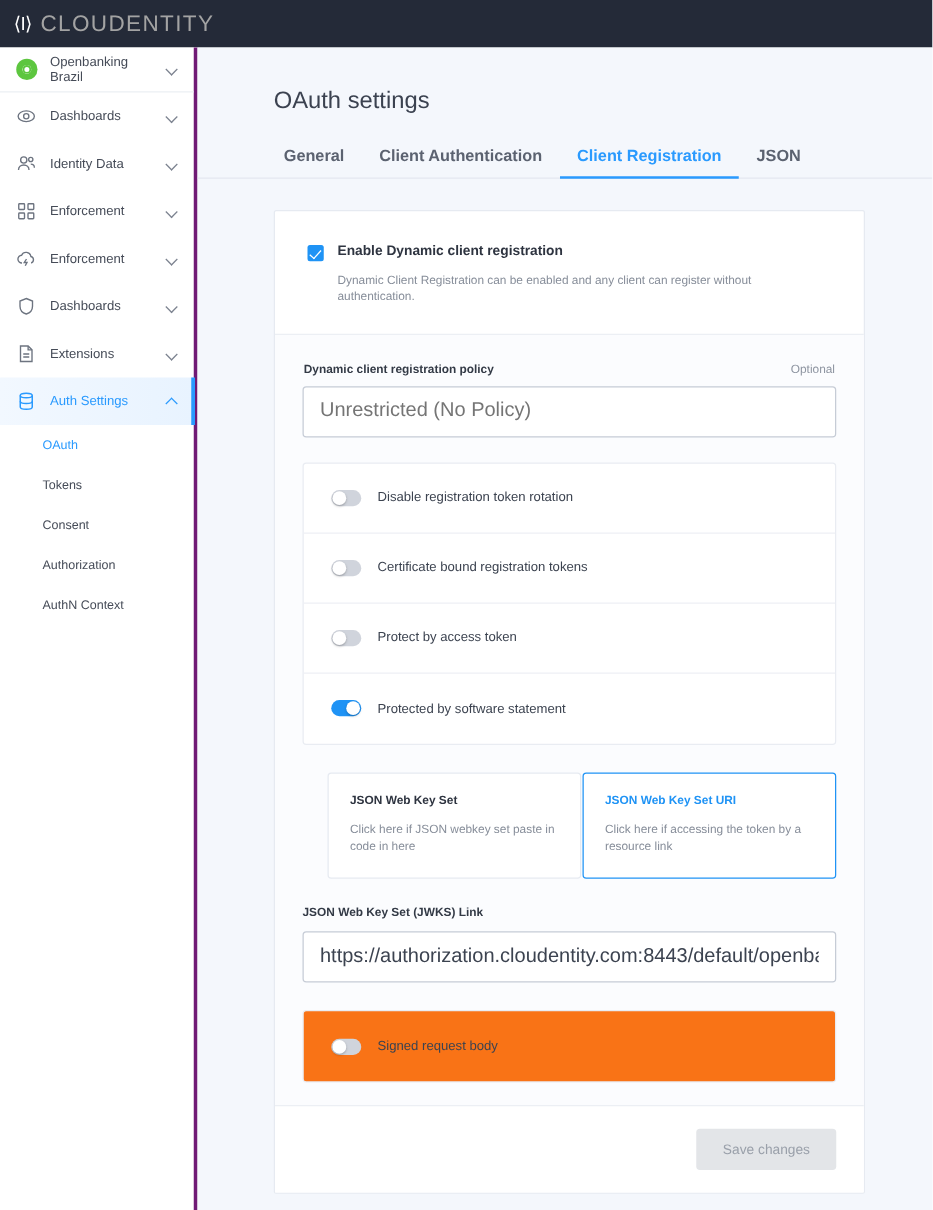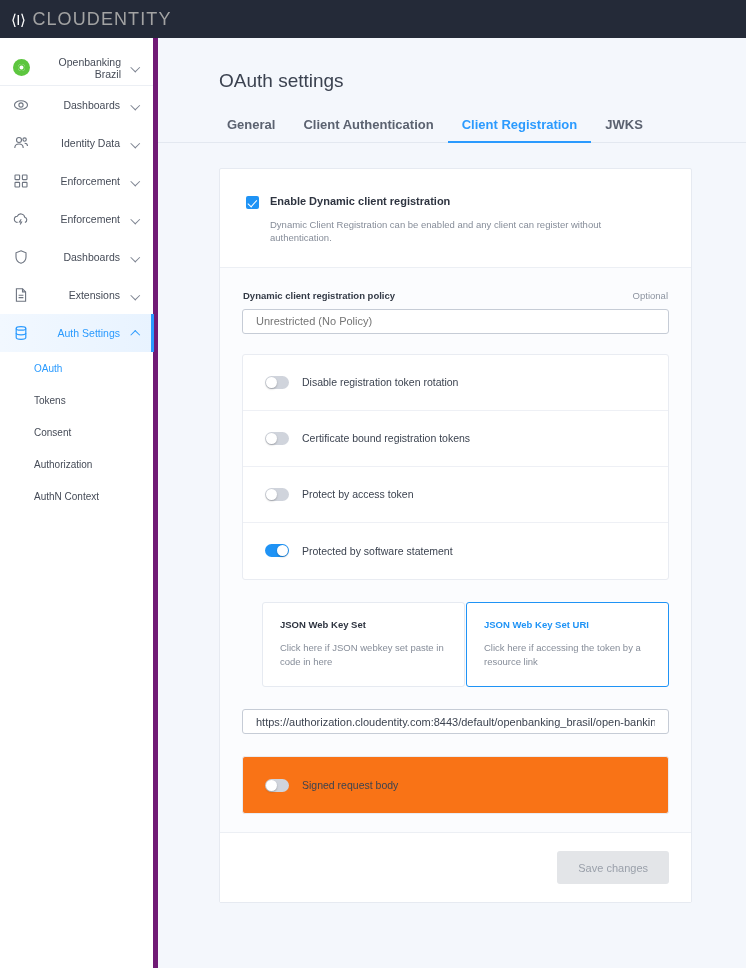--- a/index.html
+++ b/index.html
@@ -29,24 +29,23 @@
     font-weight: 400; line-height: 1;
   }
 
   
   .shell { display: flex; height: 930px; width: 746px; }
 
   
   .sidebar {
     width: 158px; min-width: 158px;
     background: #ffffff;
-    border-right: 5px solid #701a75;
-    padding-top: 12px;
+    border-right: 3px solid #701a75;
+    padding-top: 0;
     position: relative;
-    text-align: right;
   }
   .tenant-row {
     height: 36px; display: flex; align-items: center;
     padding: 0 13px; gap: 10px;
     border-bottom: 1px solid #eceff4;
     cursor: pointer;
   }
   .tenant-logo {
     width: 17px; height: 17px; border-radius: 50%;
     background: #5dc63f;
@@ -161,24 +160,24 @@
   .card-body { padding: 22px 22px 18px 22px; background: #fbfcfe; }
 
   .field-label-row {
     display: flex; justify-content: space-between; align-items: baseline;
     padding: 0 1px 8px 1px;
   }
   .field-label { font-size: 9.5px; font-weight: bold; color: #333a46; }
   .field-optional { font-size: 9.5px; color: #8d94a0; }
 
   .text-input {
-    width: 100%; height: 25px;
+    width: 100%; height: 41px;
     border: 1px solid #c6ccd6; border-radius: 3px;
     background: #ffffff;
-    font-size: 11px; color: #3c4350;
+    font-size: 16px; color: #3c4350;
     padding: 0 13px;
     font-family: "Liberation Sans", sans-serif;
     outline: none;
     overflow: hidden; white-space: nowrap;
     display: flex; align-items: center;
   }
 
   
   .toggle-group {
     margin-top: 20px;
@@ -367,21 +366,21 @@
   </nav>
 
   <main class="main">
 
     <h1 class="page-title">OAuth settings</h1>
 
     <div class="tabs">
       <div class="tab">General</div>
       <div class="tab">Client Authentication</div>
       <div class="tab active">Client Registration</div>
-      <div class="tab">JWKS</div>
+      <div class="tab">JSON</div>
     </div>
 
     <section class="card">
 
       <div class="card-head">
         <div class="cb-row">
           <span class="checkbox"></span>
           <span class="cb-label">Enable Dynamic client registration</span>
         </div>
         <div class="cb-desc">Dynamic Client Registration can be enabled and any client can register without authentication.</div>
@@ -419,20 +418,21 @@
             <div class="opt-title">JSON Web Key Set</div>
             <div class="opt-desc">Click here if JSON webkey set paste in code in here</div>
           </div>
           <div class="opt-card selected">
             <div class="opt-title">JSON Web Key Set URI</div>
             <div class="opt-desc">Click here if accessing the token by a resource link</div>
           </div>
         </div>
 
         <div class="jwks-block">
+          <div class="jwks-label">JSON Web Key Set (JWKS) Link</div>
           <input class="text-input" type="text" value="https://authorization.cloudentity.com:8443/default/openbanking_brasil/open-banking-brasil/c" style="">
         </div>
 
         <div class="single-toggle">
           <div class="toggle-row">
             <span class="switch"></span>
             <span class="toggle-label">Signed request body</span>
           </div>
         </div>
 

